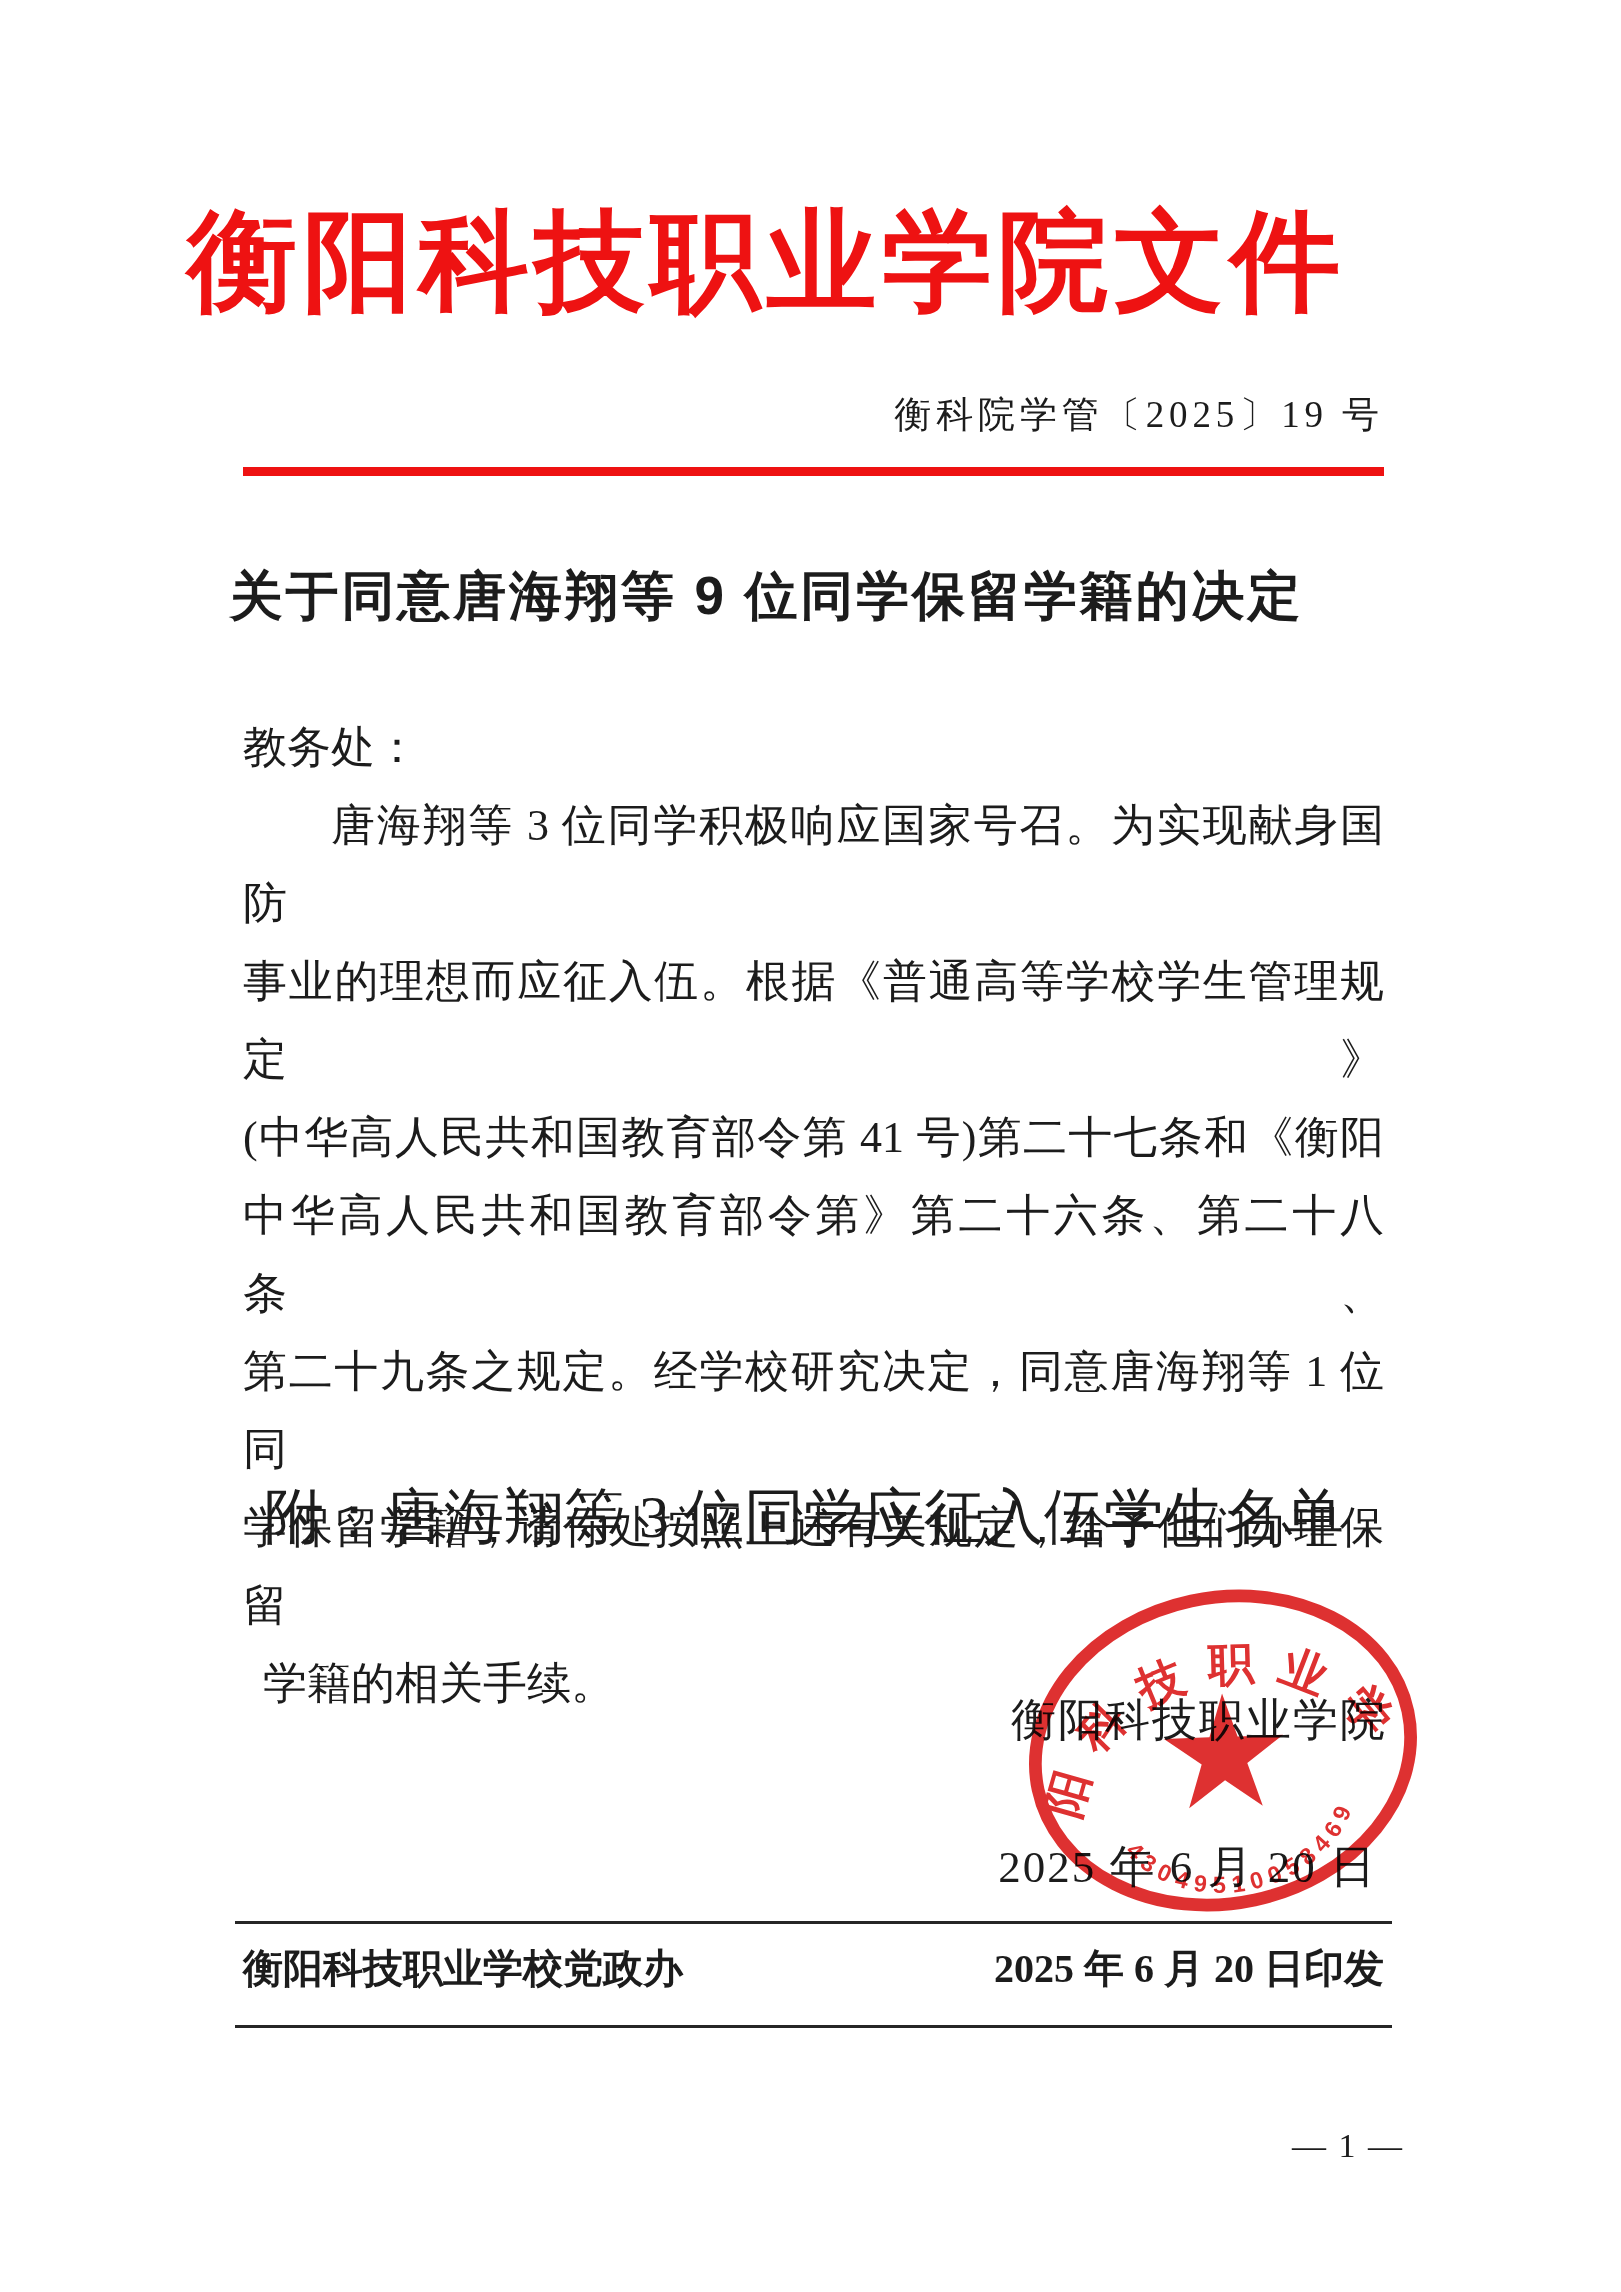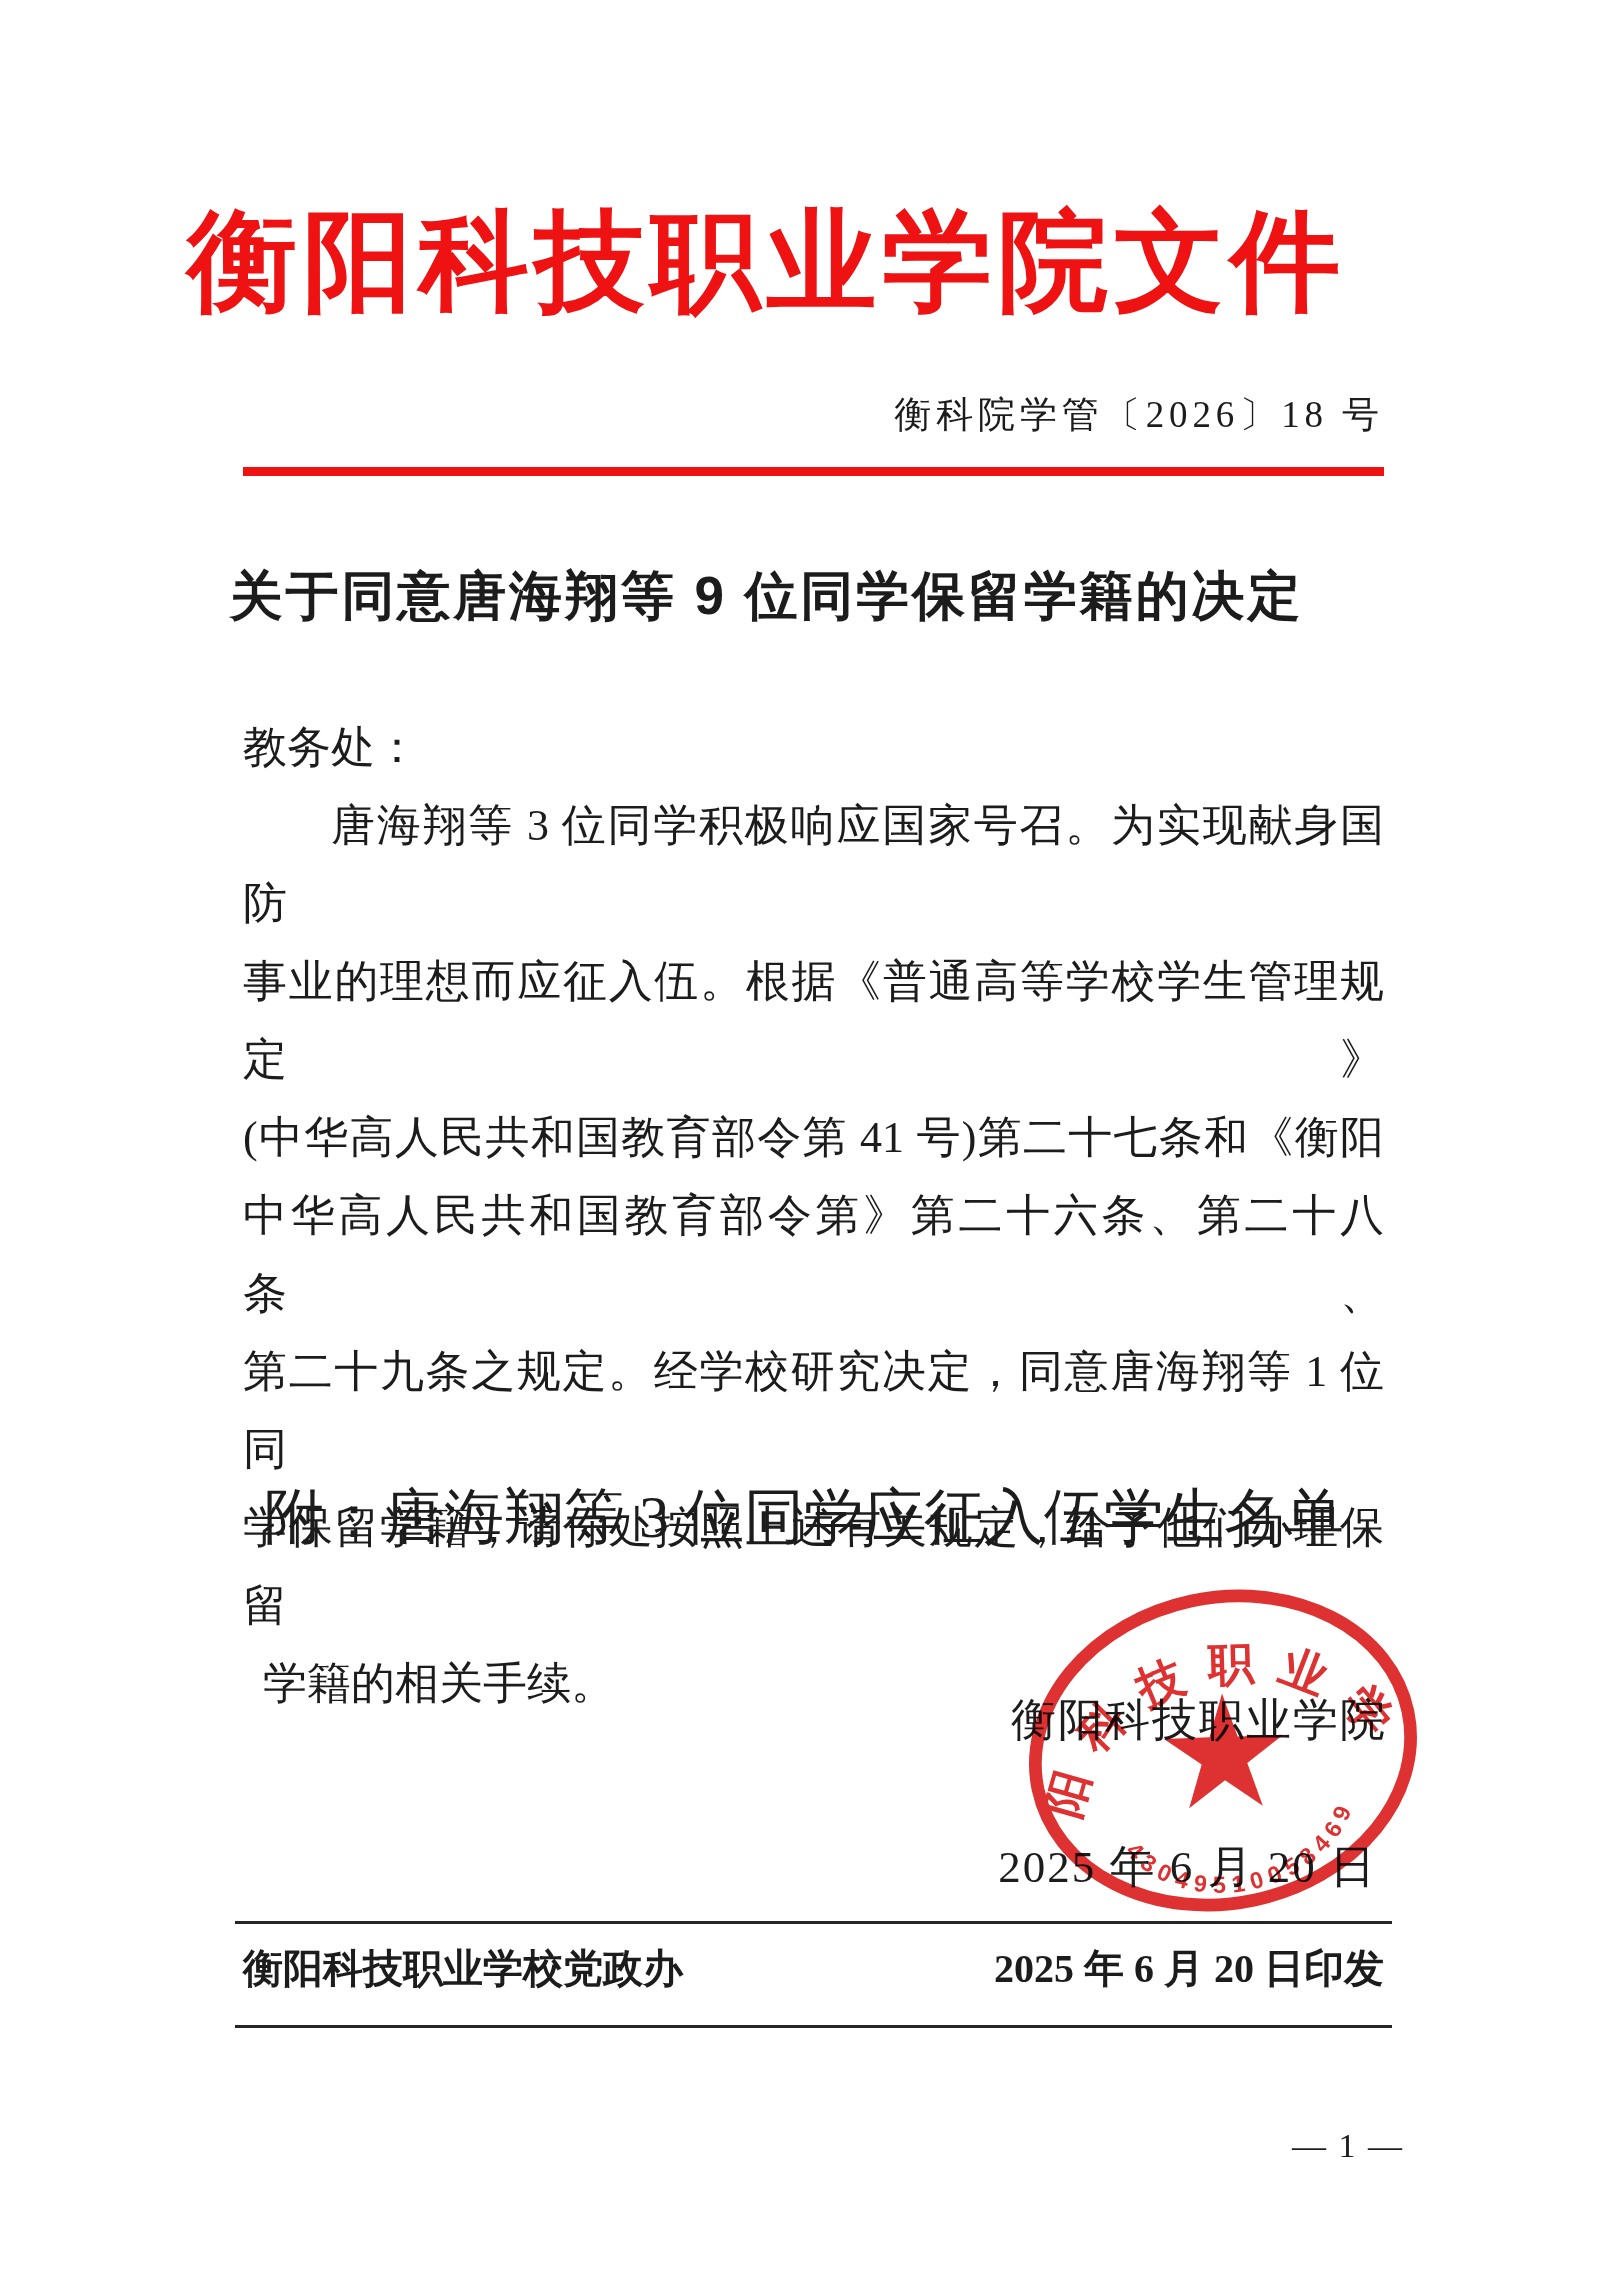--- a/index.html
+++ b/index.html
@@ -80,21 +80,21 @@
     font-size:34px; letter-spacing:2px; white-space:nowrap;
   }
 </style>
 </head>
 <body>
 
 <div class="page">
 
   <div class="header-title">衡阳科技职业学院文件</div>
 
-  <div class="doc-number">衡科院学管〔2026〕18 号</div>
+  <div class="doc-number">衡科院学管〔2025〕19 号</div>
 
   <div class="red-rule"></div>
 
   <div class="doc-title">关于同意唐海翔等 9 位同学保留学籍的决定</div>
 
   <div class="body-block">
     <div class="salutation">教务处：</div>
     <div class="para">
         <div class="para-line">唐海翔等 3 位同学积极响应国家号召。为实现献身国防</div>
         <div class="para-line">事业的理想而应征入伍。根据《普通高等学校学生管理规定》</div>

